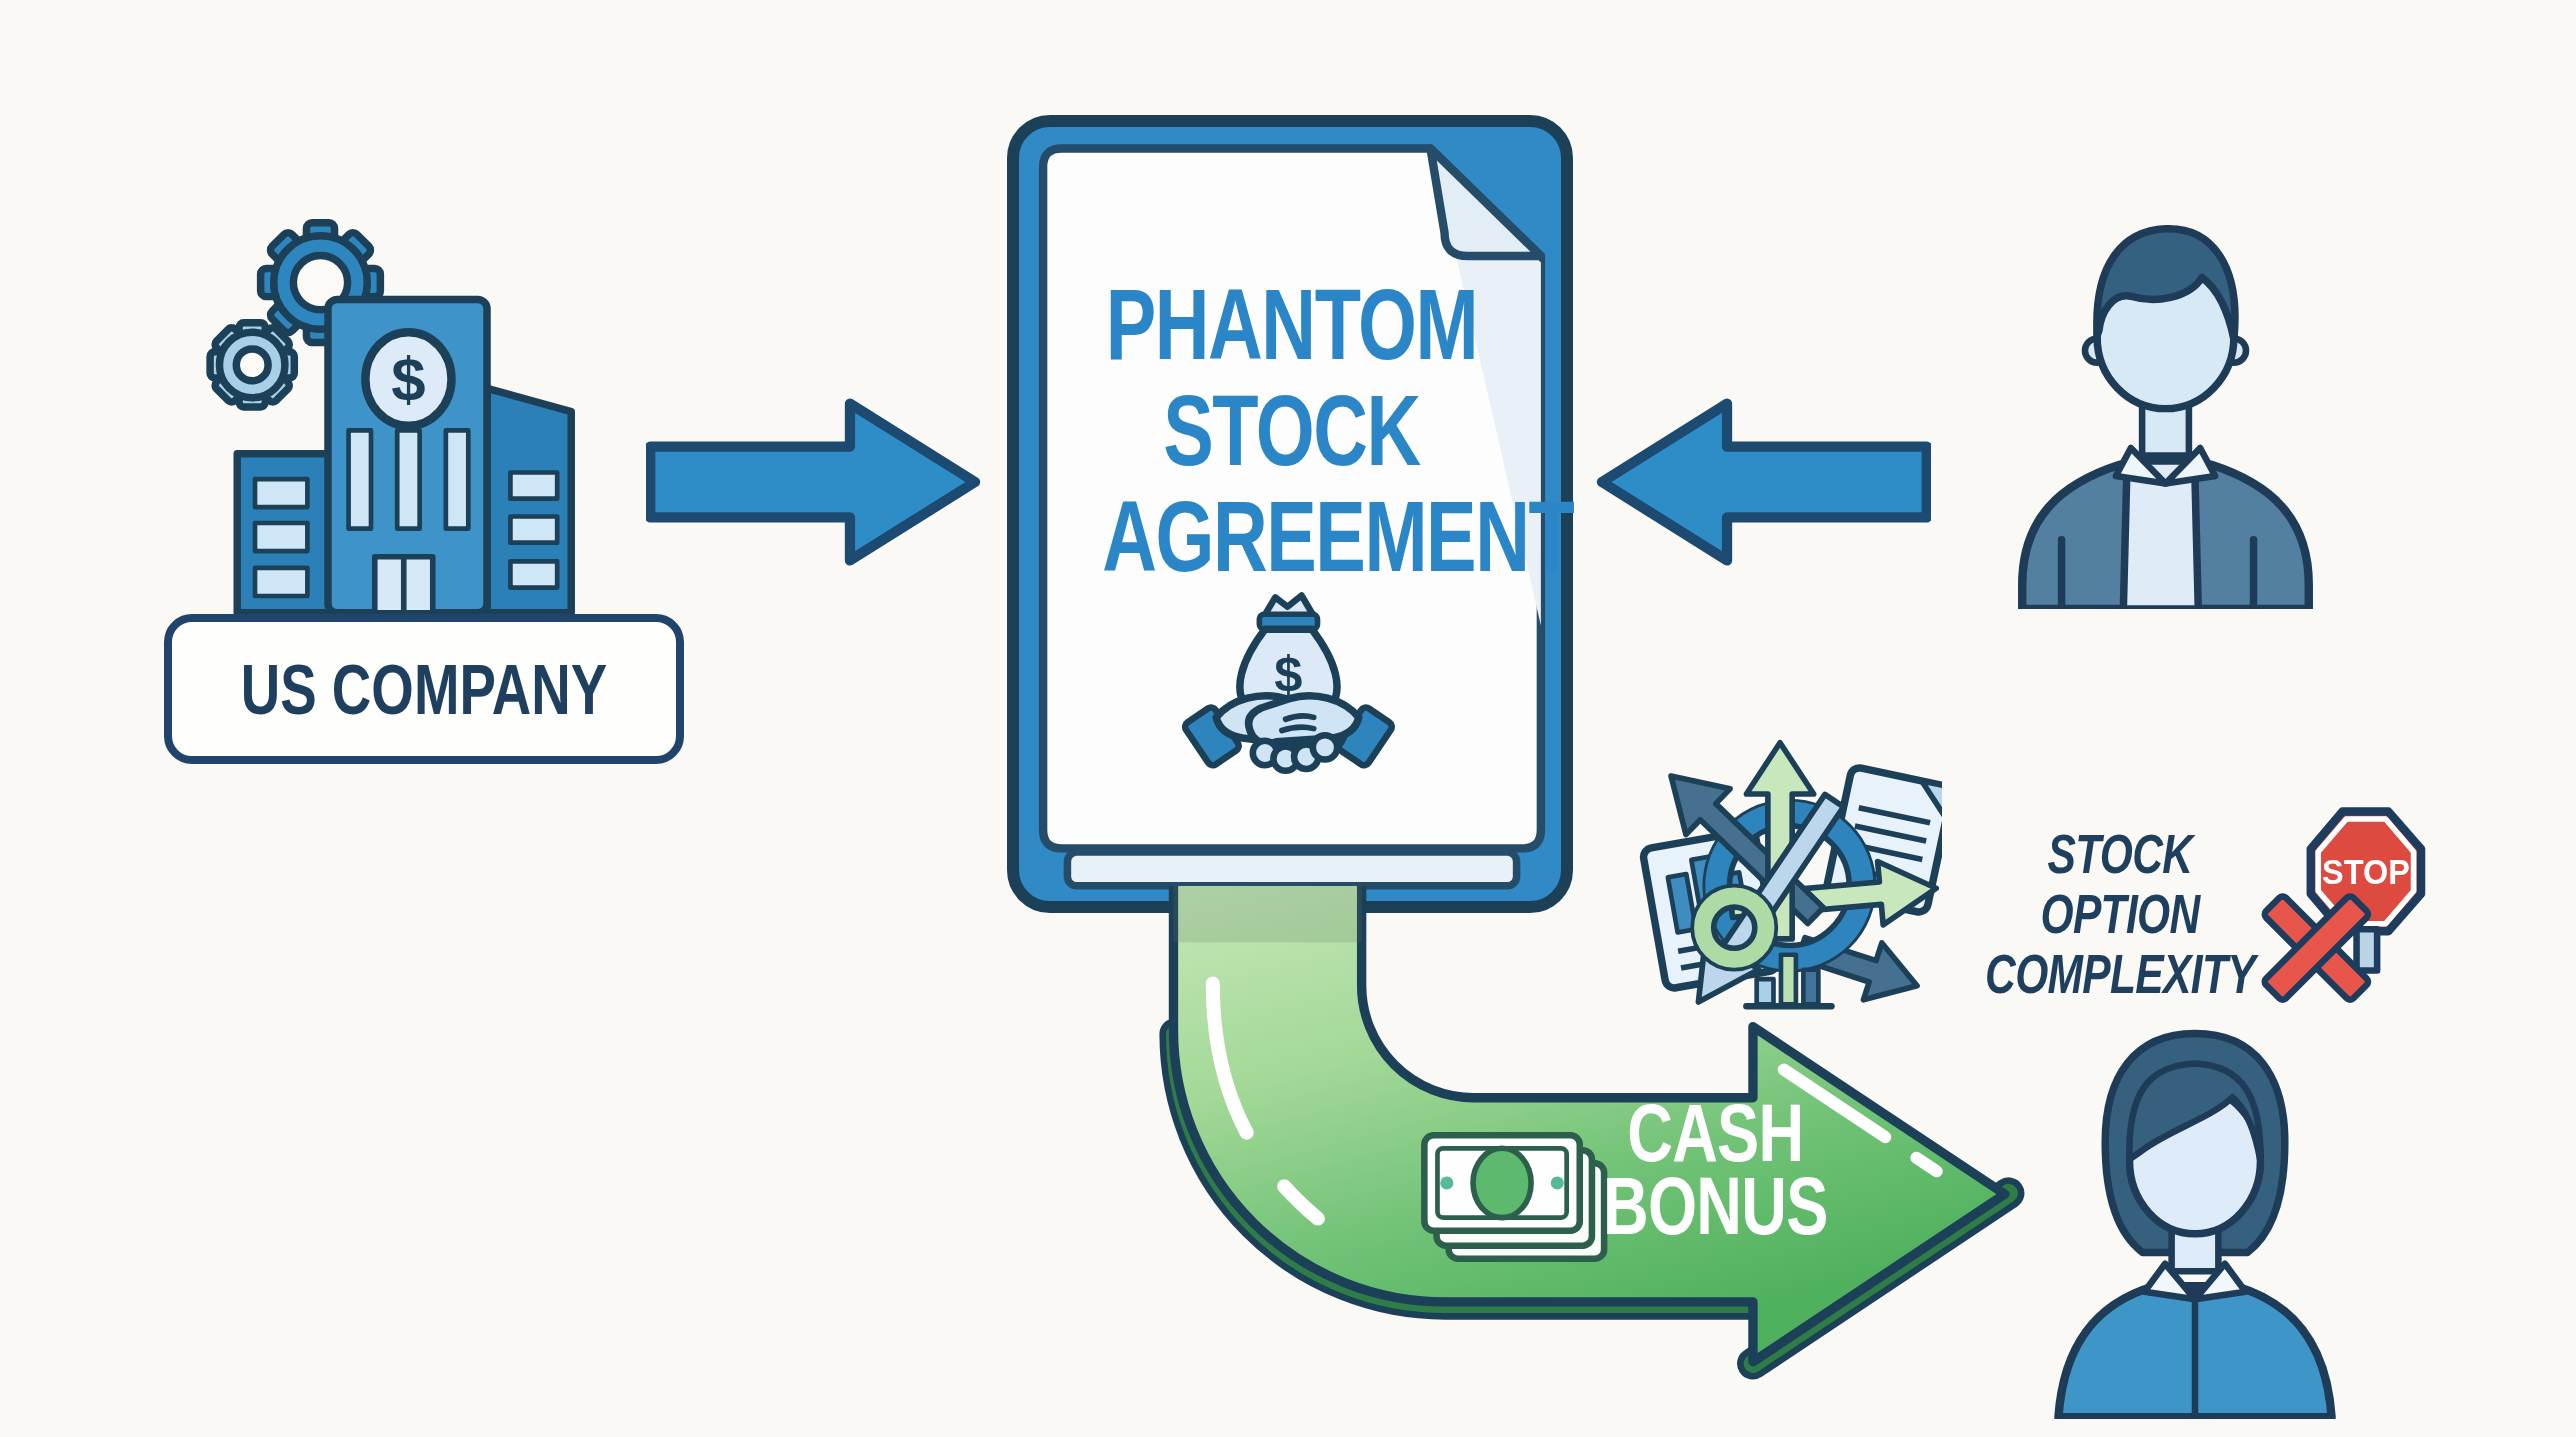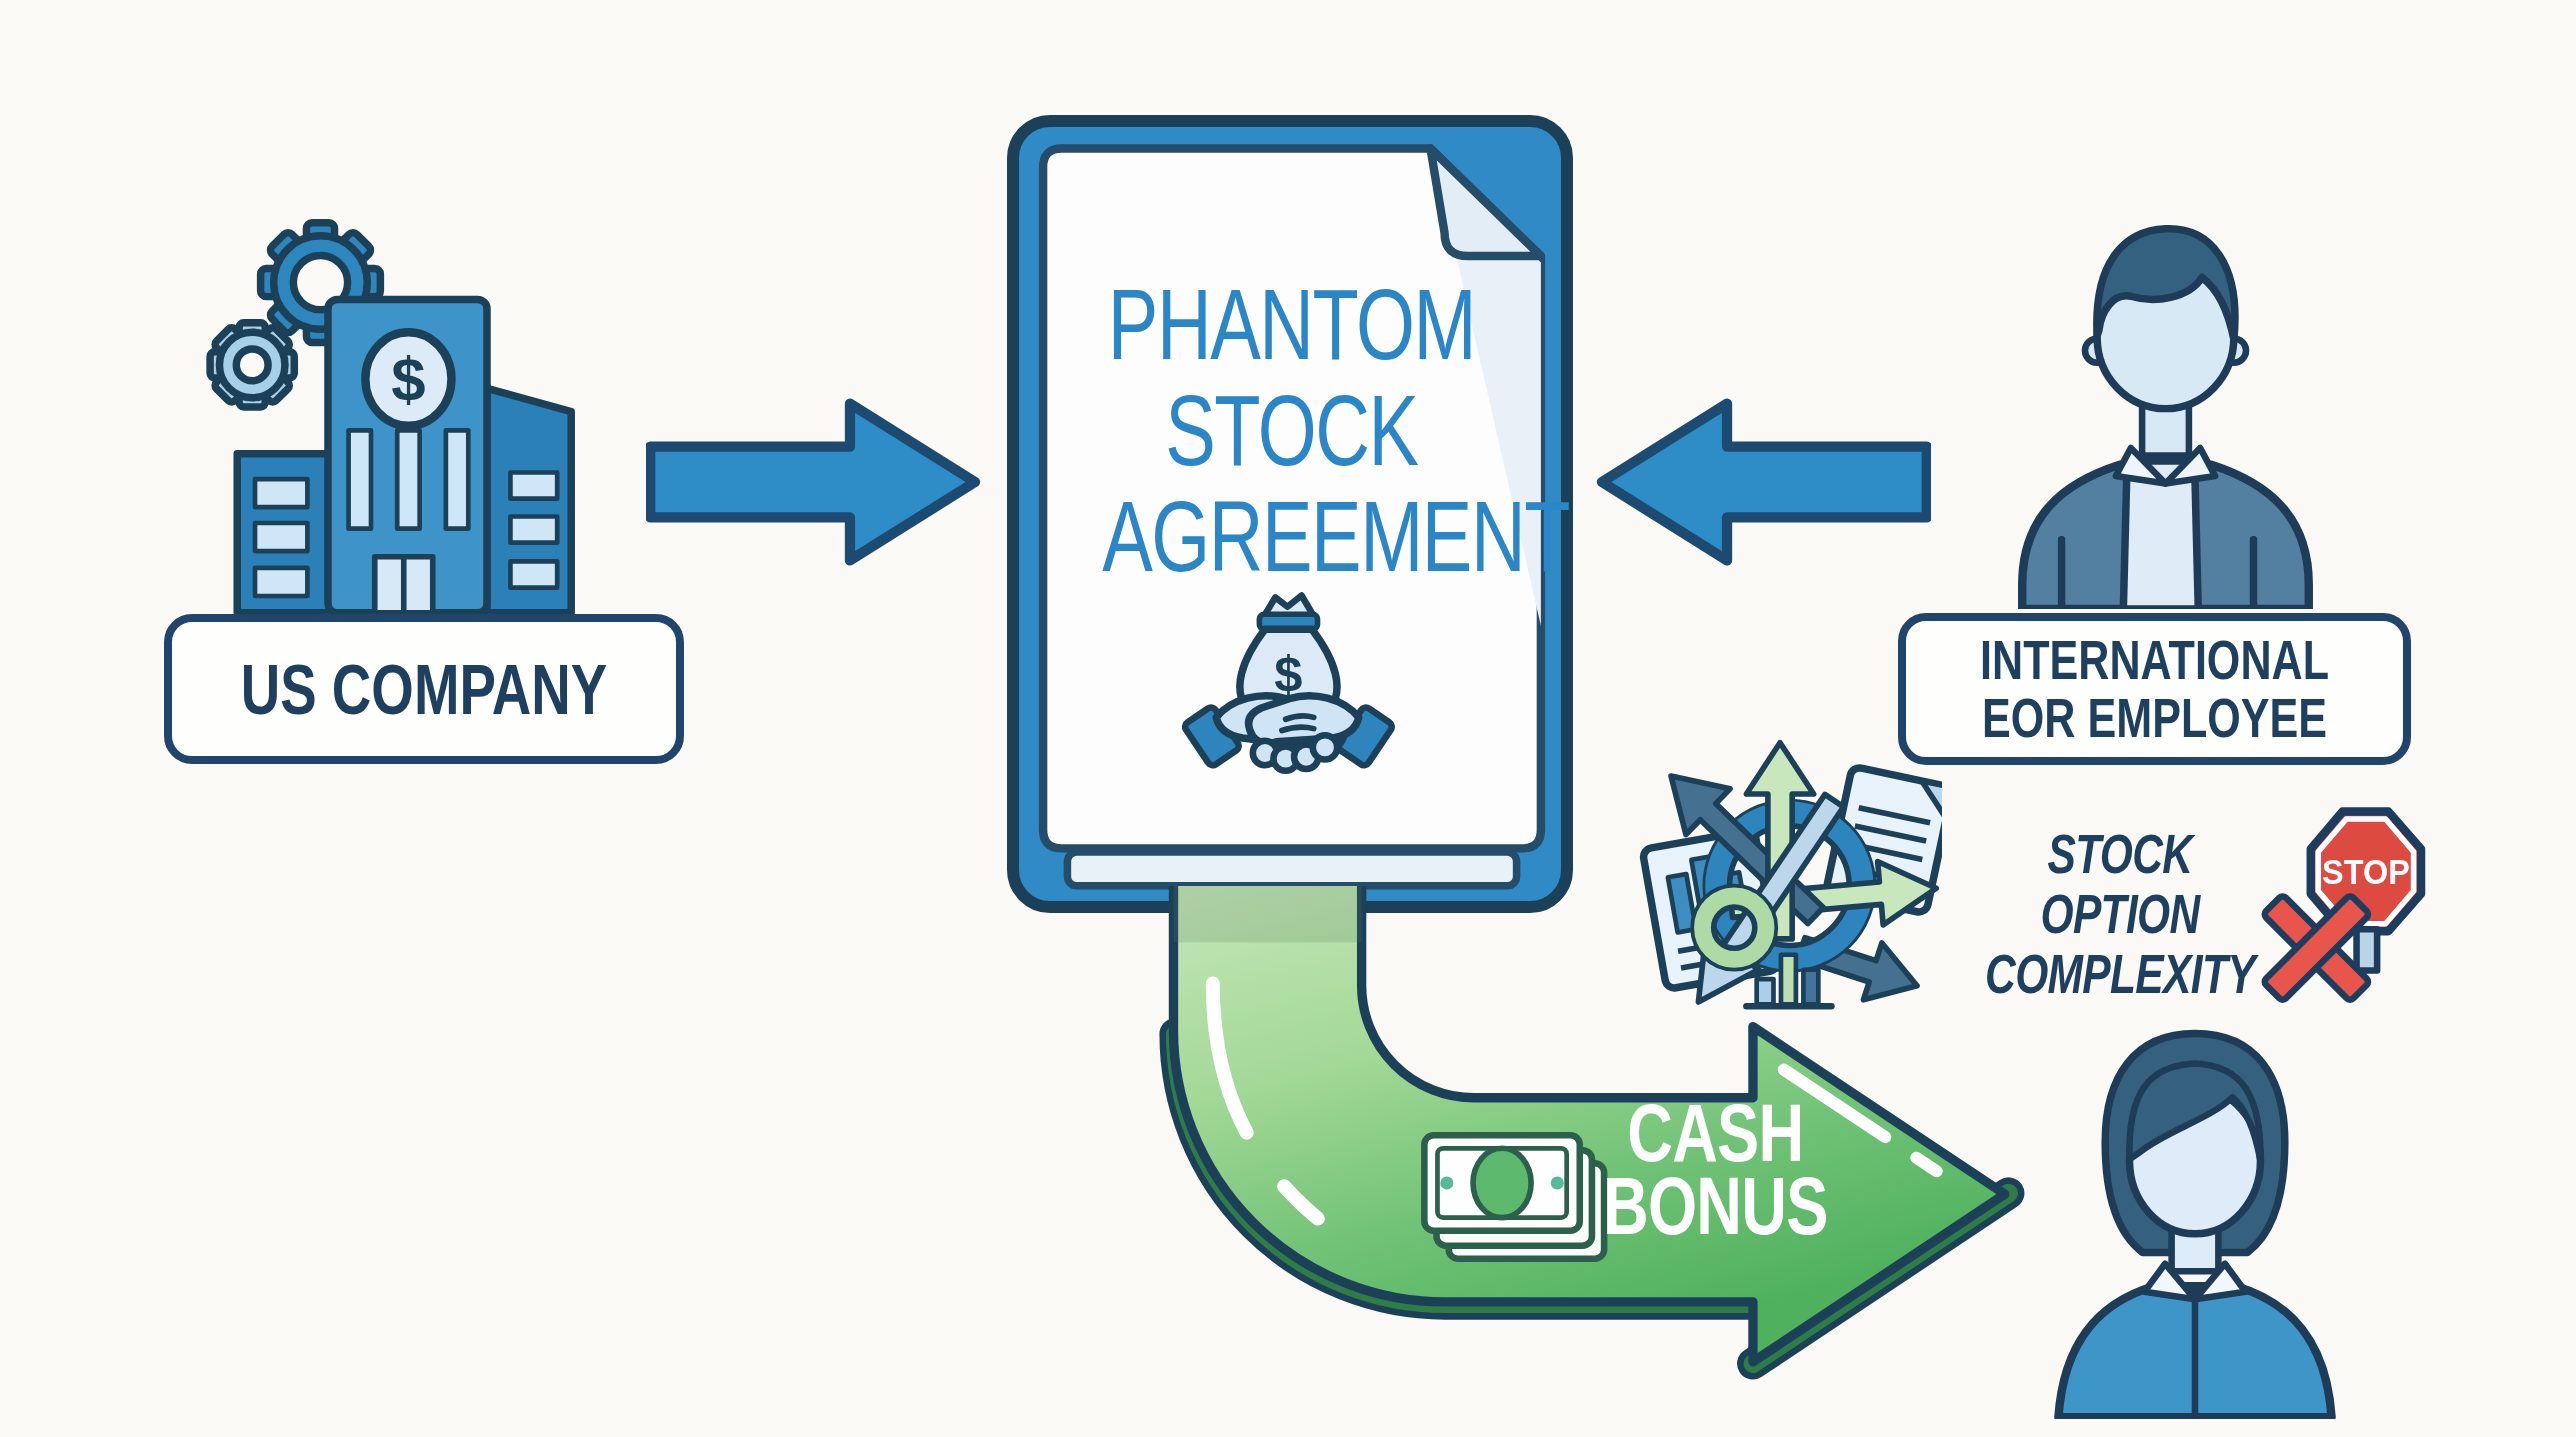--- a/index.html
+++ b/index.html
@@ -10,21 +10,21 @@
   }
   .abs{position:absolute;}
   .cond{transform:scaleX(.77);transform-origin:50% 50%;display:block;}
   .cond-left{transform:scaleX(.78);transform-origin:0 50%;display:block;}
   .label-box{
     box-sizing:border-box;background:#fefefc;border:8.4px solid #21456a;border-radius:28px;
     display:flex;flex-direction:column;align-items:center;justify-content:center;
     color:#1e3f5e;font-weight:bold;text-align:center;margin-top:6px;
   }
   .doc-title{
-    color:#2b86c8;font-weight:normal;text-align:center;
+    color:#2b86c8;font-weight:bold;text-align:center;
     font-size:101px;line-height:106px;letter-spacing:-1.9px;
   }
   .complexity-text{
     color:#1e3f5e;font-weight:bold;text-align:center;
     font-size:56px;line-height:60px;letter-spacing:-0.9px;font-style:italic;
   }
   .cash-text{
     color:#ffffff;font-weight:bold;text-align:center;
     font-size:81px;line-height:73px;letter-spacing:-0.9px;
   }
@@ -156,26 +156,20 @@
       <rect x="140" y="198" width="50" height="62" fill="#d8e9f6" stroke-width="7"></rect>
       <circle cx="92" cy="148" r="13" fill="#d8e9f6" stroke-width="7"></circle>
       <circle cx="238" cy="148" r="13" fill="#d8e9f6" stroke-width="7"></circle>
       <ellipse cx="165" cy="134" rx="73" ry="76" fill="#d8e9f6" stroke-width="8"></ellipse>
       <path d="M92,132 C88,52 122,20 165,18 C212,16 246,54 238,136 C232,106 220,82 204,70 C190,92 154,98 128,90 C108,86 96,108 94,126 Z" fill="#33617f" stroke-width="8"></path>
       <polygon points="128,252 165,290 112,282" fill="#eef5fb" stroke-width="7"></polygon>
       <polygon points="202,252 165,290 218,282" fill="#eef5fb" stroke-width="7"></polygon>
     </g>
   </svg>
 
-  <div class="abs label-box" style="left:1898px;top:607px;width:513px;height:152px;font-size:56px;line-height:58px">
-    <span class="cond">
-      <div>INTERNATIONAL</div>
-      <div>EOR EMPLOYEE</div>
-    </span>
-  </div>
 
   <svg class="abs" style="left:1619px;top:738px" width="323" height="285" viewBox="0 0 345 305">
     <g stroke="#1d4059" stroke-linejoin="round">
 
       <g transform="rotate(-10 95 180)">
         <rect x="36" y="108" width="122" height="152" rx="10" fill="#e8f2fb" stroke-width="8"></rect>
         <rect x="58" y="142" width="20" height="60" fill="#3e8cc0" stroke-width="5"></rect>
         <rect x="86" y="128" width="20" height="74" fill="#3e8cc0" stroke-width="5"></rect>
         <rect x="114" y="150" width="20" height="52" fill="#3e8cc0" stroke-width="5"></rect>
         <line x1="55" y1="222" x2="140" y2="222" stroke-width="6"></line>

